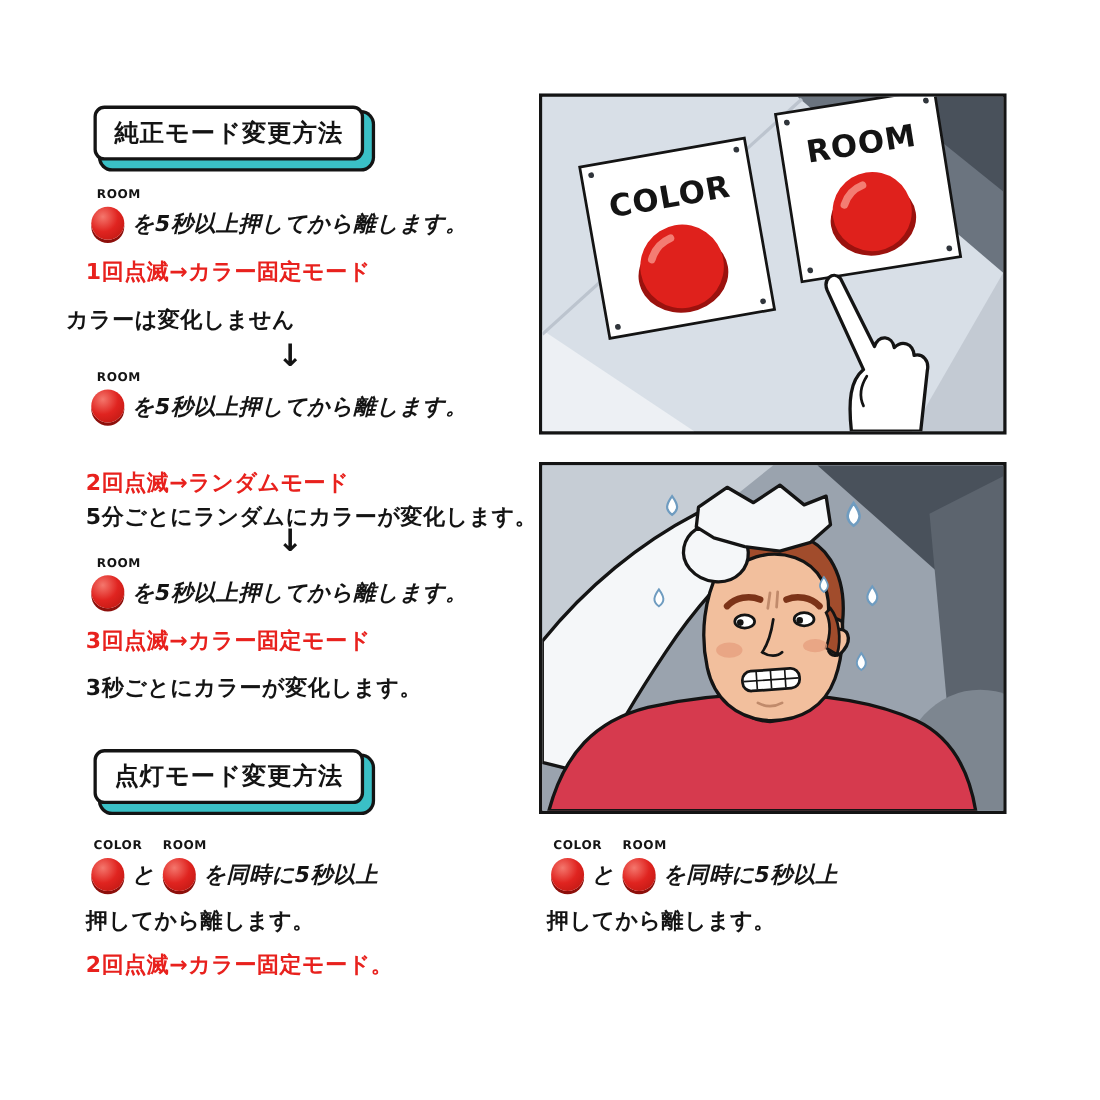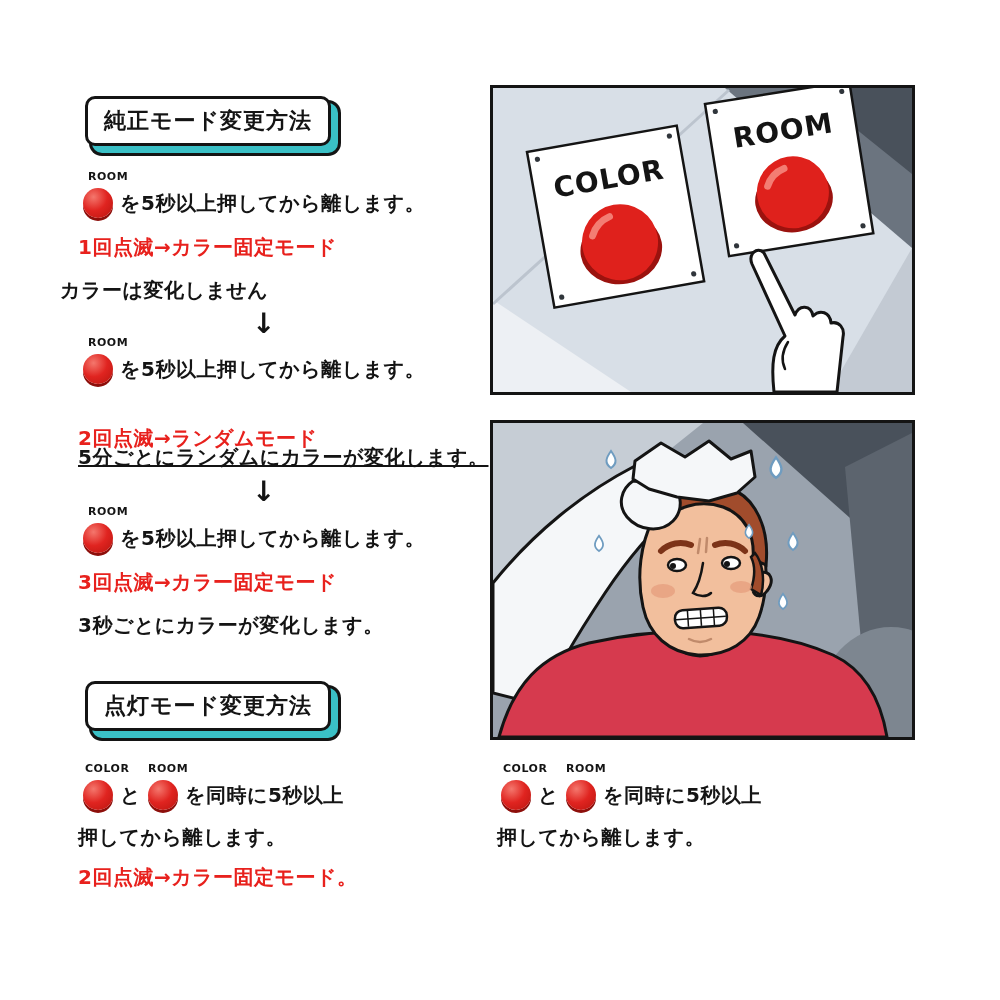--- a/index.html
+++ b/index.html
@@ -6,21 +6,21 @@
   html,body{width:1000px;height:1000px;}
   body{background:#ffffff;font-family:"DejaVu Sans","Liberation Sans",sans-serif;color:#141414;}
   .sheet{position:relative;width:1000px;height:888px;background:#ffffff;overflow:hidden;}
   .abs{position:absolute;}
   .badge{
     position:absolute;background:#fff;border:3px solid #141414;border-radius:10px;
     padding:7px 16px;font-size:22px;font-weight:800;color:#141414;letter-spacing:1px;
     box-shadow:7px 7px 0 0 #3ac0c6, 7px 7px 0 3px #141414;white-space:nowrap;
   }
   .btn-tag{position:absolute;font-size:11px;font-weight:800;color:#141414;letter-spacing:.5px;white-space:nowrap;}
-  .row{position:absolute;display:flex;align-items:center;gap:7px;}
+  .row{position:absolute;display:flex;align-items:center;gap:7px;font-style:italic;}
   .btn-red{
     width:30px;height:30px;border-radius:50%;display:inline-block;flex:0 0 auto;
     background:radial-gradient(circle at 35% 30%, #f4776d 0%, #e02420 48%, #b8150f 100%);
     box-shadow:0 3px 0 #8d0f0b;
   }
   .jp{font-size:20px;font-weight:800;color:#141414;letter-spacing:.5px;white-space:nowrap;}
   .red{color:#e8211d;}
   .arrow{position:absolute;font-size:28px;font-weight:800;color:#141414;line-height:1;}
   .panel{position:absolute;border:3px solid #141414;background:#d8dfe7;}
   .panel svg{display:block;width:100%;height:100%;}
@@ -41,21 +41,21 @@
   <div class="abs jp red" style="left:78px;top:234px;">1回点滅→カラー固定モード</div>
   <div class="abs jp" style="left:60px;top:277px;">カラーは変化しません</div>
   <div class="arrow" style="left:252px;top:310px;">↓</div>
 
   <div class="btn-tag" style="left:88px;top:336px;">ROOM</div>
   <div class="row" style="left:83px;top:354px;">
     <span class="btn-red"></span>
     <span class="jp">を5秒以上押してから離します。</span>
   </div>
   <div class="abs jp red" style="left:78px;top:425px;">2回点滅→ランダムモード</div>
-  <div class="abs jp" style="left:78px;top:444px;text-decoration:underline;">5分ごとにランダムにカラーが変化します。</div>
+  <div class="abs jp" style="left:78px;top:456px;">5分ごとにランダムにカラーが変化します。</div>
   <div class="arrow" style="left:252px;top:478px;">↓</div>
 
   <div class="btn-tag" style="left:88px;top:505px;">ROOM</div>
   <div class="row" style="left:83px;top:523px;">
     <span class="btn-red"></span>
     <span class="jp">を5秒以上押してから離します。</span>
   </div>
   <div class="abs jp red" style="left:78px;top:569px;">3回点滅→カラー固定モード</div>
   <div class="abs jp" style="left:78px;top:612px;text-align:center;">3秒ごとにカラーが変化します。</div>
 

